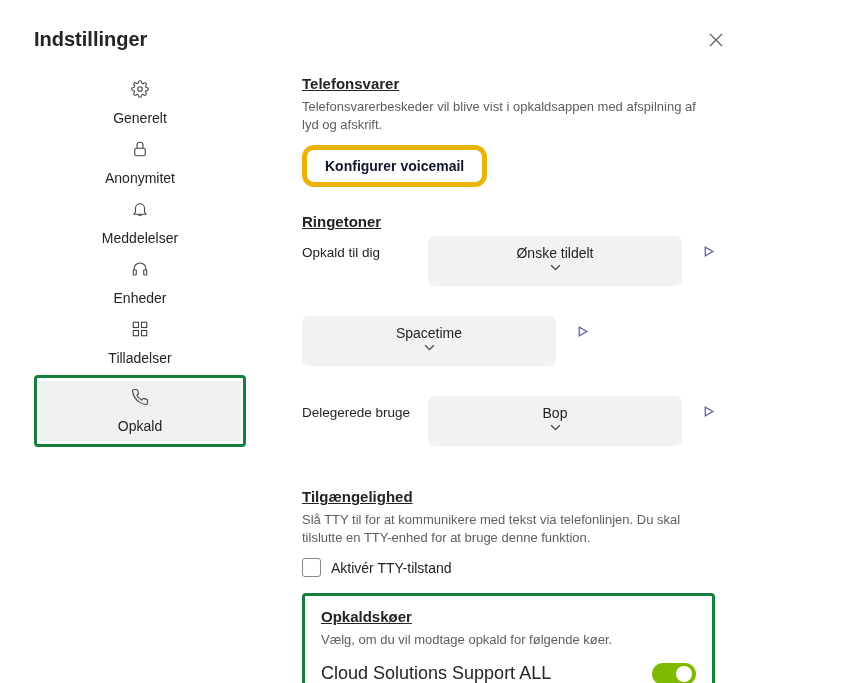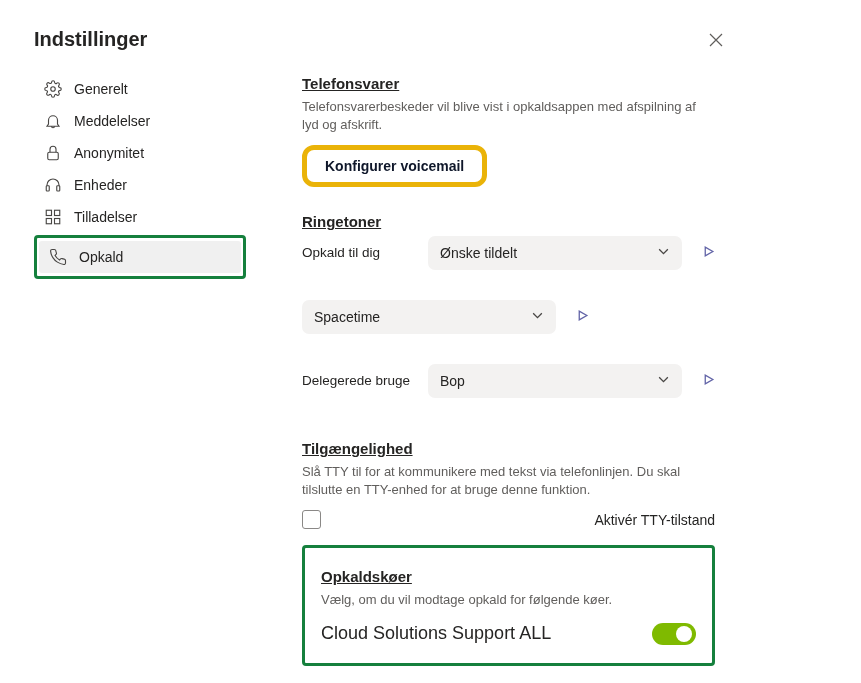--- a/index.html
+++ b/index.html
@@ -3,39 +3,39 @@
   <meta charset="utf-8">
   <style>
     * { box-sizing: border-box; margin: 0; padding: 0; }
     body { font-family: "Segoe UI", -apple-system, sans-serif; font-size: 14px; color: #252423; background: #fff; }
     .modal { width: 754px; height: 683px; position: relative; padding: 28px 34px 0 34px; }
     .modal-close { position: absolute; top: 32px; right: 30px; cursor: pointer; color: #605e5c; }
     .modal-close svg { width: 16px; height: 16px; }
     .modal-title { font-size: 20px; font-weight: 700; margin-bottom: 22px; }
     .layout { display: flex; gap: 56px; }
     .sidebar { width: 212px; flex-shrink: 0; }
-    .sidebar-item { display: flex; align-items: center; gap: 12px; padding: 7px 10px; cursor: pointer; border-radius: 3px; color: #252423; }
+    .sidebar-item { display: flex; align-items: center; gap: 12px; padding: 7px 10px; cursor: pointer; border-radius: 3px; color: #252423; flex-direction: column; }
     .sidebar-item.active { background: #f0f0f0; }
     .sidebar-item .ic { width: 18px; height: 18px; display: flex; align-items: center; justify-content: center; color: #484644; }
     .sidebar-item .ic svg { width: 18px; height: 18px; }
     .hl-red { border: 3px solid #15803d; border-radius: 4px; }
     .hl-nav { padding: 3px 2px; margin-top: 2px; }
     .content { flex: 1; padding-right: 36px; }
     .section-title { font-size: 15px; font-weight: 700; margin-top: 2px; margin-bottom: 6px; text-decoration: underline; }
     .section-sub { font-size: 13px; color: #605e5c; margin-bottom: 12px; line-height: 1.35; }
     .btn { display: inline-block; padding: 8px 18px; border: 5px solid #eab308; border-radius: 12px; background: #fff; font-weight: 600; cursor: pointer; font-size: 14px; color: #0f172a; }
     .ringtone-row { display: flex; align-items: flex-start; gap: 8px; margin-bottom: 30px; }
     .ringtone-label { width: 118px; font-size: 13.5px; color: #252423; padding-top: 9px; line-height: 1.2; }
-    .dropdown { display: flex; align-items: center; justify-content: space-between; width: 254px; background: #f3f2f1; border-radius: 7px; padding: 9px 12px; cursor: pointer; }
+    .dropdown { display: flex; align-items: center; justify-content: space-between; width: 254px; background: #f3f2f1; border-radius: 7px; padding: 9px 12px; cursor: pointer; flex-direction: column; }
     .dropdown-text { color: #252423; font-size: 14px; }
     .chev { color: #484644; }
     .chev svg { width: 13px; height: 13px; }
     .play-btn { margin-left: 12px; cursor: pointer; padding-top: 9px; color: #6264a7; }
     .play-btn svg { width: 13px; height: 13px; }
-    .checkbox-row { display: flex; align-items: center; gap: 10px; justify-content: space-between; }
+    .checkbox-row { display: flex; align-items: center; gap: 10px; }
     .checkbox { width: 19px; height: 19px; border: 1px solid #8a8886; border-radius: 3px; cursor: pointer; }
     .queues-box { margin-top: 16px; padding: 12px 16px 18px 16px; }
     .queue-row { display: flex; align-items: center; justify-content: space-between; margin-top: 14px; }
     .queue-name { font-weight: 400; font-size: 18px; }
     .toggle { width: 44px; height: 22px; border-radius: 11px; background: #7fba00; position: relative; cursor: pointer; }
     .toggle::after { content: ''; position: absolute; width: 16px; height: 16px; background: #fff; border-radius: 50%; top: 3px; right: 4px; }
     .spacer-md { height: 24px; }
     .spacer-sm { height: 10px; }
   </style>
 </head>
@@ -59,34 +59,34 @@
           <svg viewBox="0 0 24 24" fill="none" stroke="currentColor" stroke-width="1.5">
               <circle cx="12" cy="12" r="3"></circle>
               <path d="M19.4 15a1.7 1.7 0 0 0 .34 1.87l.06.06a2 2 0 1 1-2.83 2.83l-.06-.06a1.7 1.7 0 0 0-1.87-.34 1.7 1.7 0 0 0-1.03 1.56V21a2 2 0 1 1-4 0v-.09a1.7 1.7 0 0 0-1.11-1.56 1.7 1.7 0 0 0-1.87.34l-.06.06a2 2 0 1 1-2.83-2.83l.06-.06a1.7 1.7 0 0 0 .34-1.87 1.7 1.7 0 0 0-1.56-1.03H3a2 2 0 1 1 0-4h.09a1.7 1.7 0 0 0 1.56-1.11 1.7 1.7 0 0 0-.34-1.87l-.06-.06a2 2 0 1 1 2.83-2.83l.06.06a1.7 1.7 0 0 0 1.87.34h.07a1.7 1.7 0 0 0 1.03-1.56V3a2 2 0 1 1 4 0v.09a1.7 1.7 0 0 0 1.03 1.56 1.7 1.7 0 0 0 1.87-.34l.06-.06a2 2 0 1 1 2.83 2.83l-.06.06a1.7 1.7 0 0 0-.34 1.87v.07a1.7 1.7 0 0 0 1.56 1.03H21a2 2 0 1 1 0 4h-.09a1.7 1.7 0 0 0-1.56 1.03z"></path>
             </svg>
         </span>
         <span>Generelt</span>
       </div>
       <div class="sidebar-item">
         <span class="ic">
           <svg viewBox="0 0 24 24" fill="none" stroke="currentColor" stroke-width="1.5">
+              <rect x="5" y="11" width="14" height="10" rx="2"></rect>
+              <path d="M8 11V7a4 4 0 0 1 8 0v4"></path>
+            </svg>
+        </span>
+        <span>Anonymitet</span>
+      </div>
+      <div class="sidebar-item">
+        <span class="ic">
+          <svg viewBox="0 0 24 24" fill="none" stroke="currentColor" stroke-width="1.5">
               <path d="M18 16v-5a6 6 0 1 0-12 0v5l-2 3h16l-2-3z"></path>
               <path d="M10 19a2 2 0 0 0 4 0"></path>
             </svg>
         </span>
         <span>Meddelelser</span>
-      </div>
-      <div class="sidebar-item">
-        <span class="ic">
-          <svg viewBox="0 0 24 24" fill="none" stroke="currentColor" stroke-width="1.5">
-              <rect x="5" y="11" width="14" height="10" rx="2"></rect>
-              <path d="M8 11V7a4 4 0 0 1 8 0v4"></path>
-            </svg>
-        </span>
-        <span>Anonymitet</span>
       </div>
       <div class="sidebar-item">
         <span class="ic">
           <svg viewBox="0 0 24 24" fill="none" stroke="currentColor" stroke-width="1.5">
               <path d="M4 13v-1a8 8 0 0 1 16 0v1"></path>
               <rect x="3" y="13" width="4" height="7" rx="1"></rect>
               <rect x="17" y="13" width="4" height="7" rx="1"></rect>
             </svg>
         </span>
         <span>Enheder</span>
@@ -171,21 +171,21 @@
       <div class="spacer-sm"></div>
 
       <div class="section-title">Tilgængelighed</div>
       <div class="section-sub">Slå TTY til for at kommunikere med tekst via telefonlinjen. Du skal tilslutte en TTY-enhed for at bruge denne funktion.</div>
       <div class="checkbox-row">
         <div class="checkbox"></div>
         <span>Aktivér TTY-tilstand</span>
       </div>
 
       <div class="hl-red queues-box">
-        <div class="section-title" style="margin-top:8px">Opkaldskøer</div>
+        <div class="section-title" style="margin-top:0">Opkaldskøer</div>
         <div class="section-sub">Vælg, om du vil modtage opkald for følgende køer.</div>
         <div class="queue-row">
           <span class="queue-name">Cloud Solutions Support ALL</span>
           <div class="toggle"></div>
         </div>
       </div>
 
     </div>
 
   </div>

